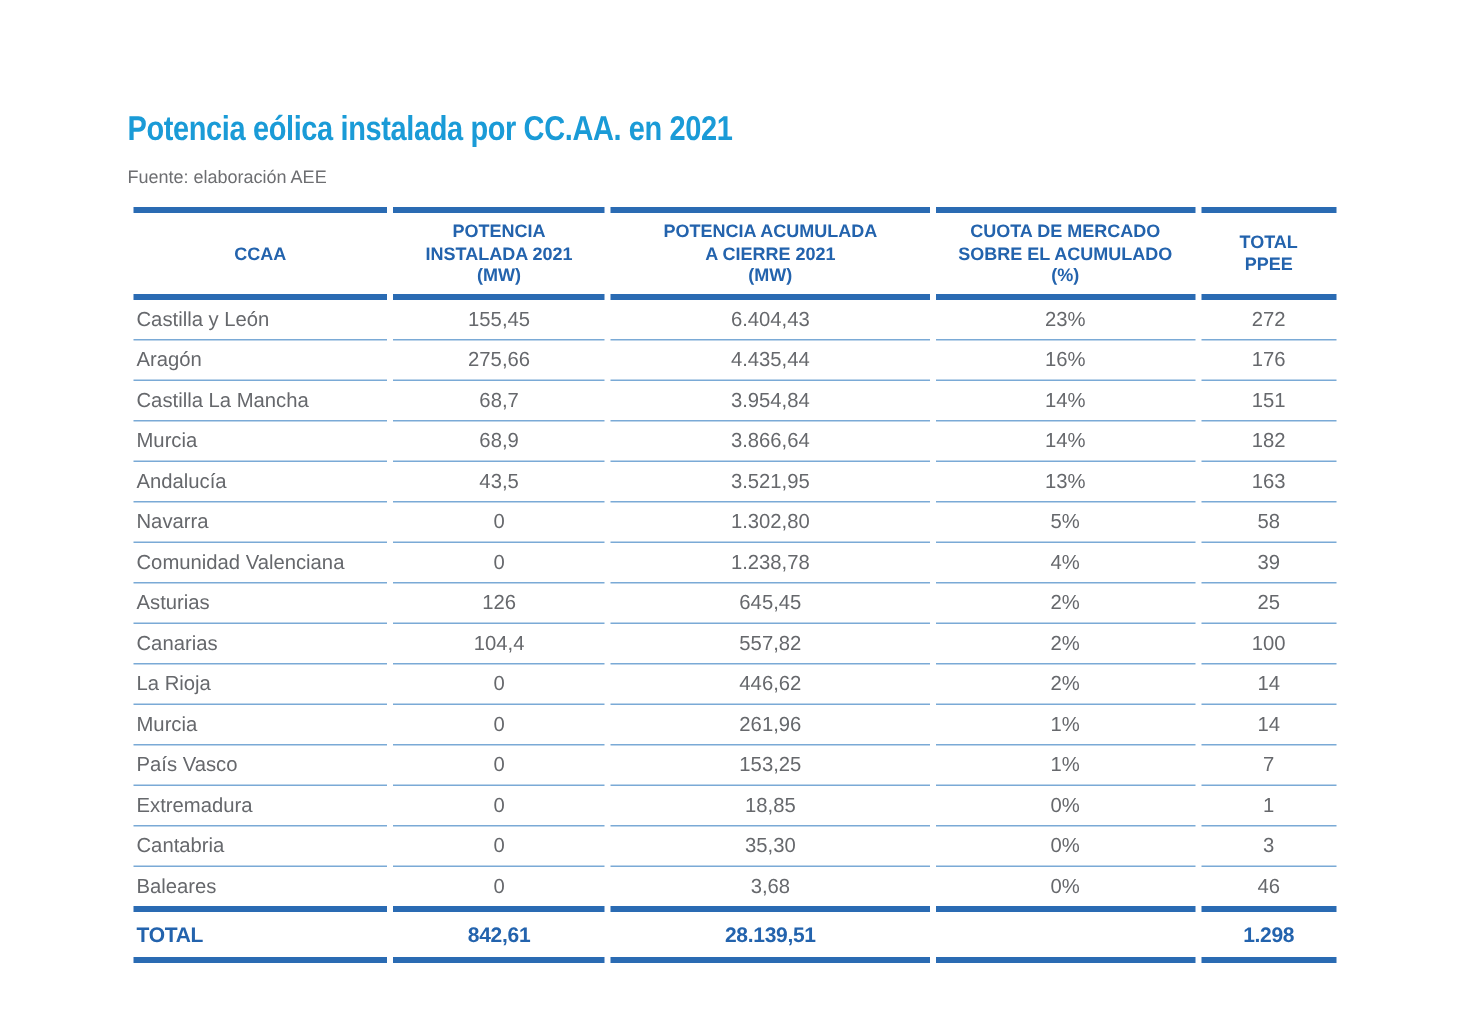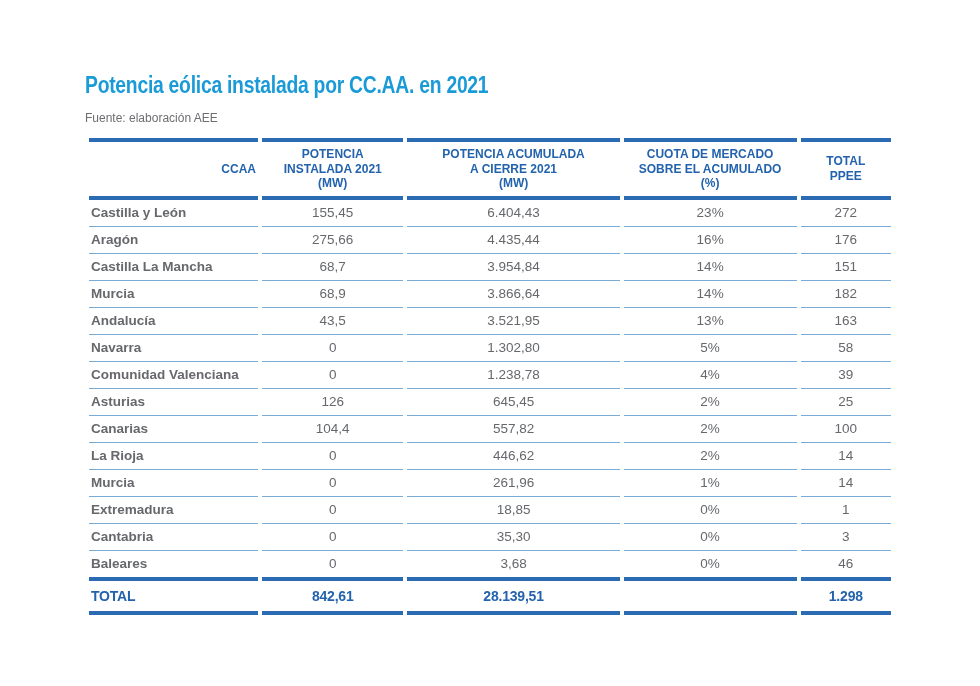--- a/index.html
+++ b/index.html
@@ -54,32 +54,32 @@
     border-bottom: 4px solid var(--thick-border);
     color: var(--header-text);
     font-size: 12px;
     font-weight: bold;
     line-height: 1.22;
     padding: 5px 2px;
     white-space: pre-line;
     vertical-align: middle;
     text-align: center;
   }
-  thead th.c0 { text-align: right; }
+  thead th.c0 { text-align: center; }
   tbody td {
     border-bottom: 1px solid var(--row-border);
     color: var(--body-text);
     font-size: 13.5px;
     padding: 5px 2px 6px 2px;
     text-align: center;
     vertical-align: middle;
     white-space: nowrap;
     overflow: hidden;
   }
-  tbody td.c0 { text-align: left; font-weight: bold; }
+  tbody td.c0 { text-align: left; }
   tbody tr:last-child td {
     border-bottom: 4px solid var(--thick-border);
   }
   tfoot td {
     border-bottom: 4px solid var(--thick-border);
     color: var(--header-text);
     font-weight: bold;
     font-size: 14px;
     letter-spacing: -0.2px;
     padding: 7px 2px;
@@ -191,20 +191,27 @@
           <td class="c4">14</td>
         </tr>
         <tr>
           <td class="c0">Murcia</td>
           <td class="c1">0</td>
           <td class="c2">261,96</td>
           <td class="c3">1%</td>
           <td class="c4">14</td>
         </tr>
         <tr>
+          <td class="c0">País Vasco</td>
+          <td class="c1">0</td>
+          <td class="c2">153,25</td>
+          <td class="c3">1%</td>
+          <td class="c4">7</td>
+        </tr>
+        <tr>
           <td class="c0">Extremadura</td>
           <td class="c1">0</td>
           <td class="c2">18,85</td>
           <td class="c3">0%</td>
           <td class="c4">1</td>
         </tr>
         <tr>
           <td class="c0">Cantabria</td>
           <td class="c1">0</td>
           <td class="c2">35,30</td>

